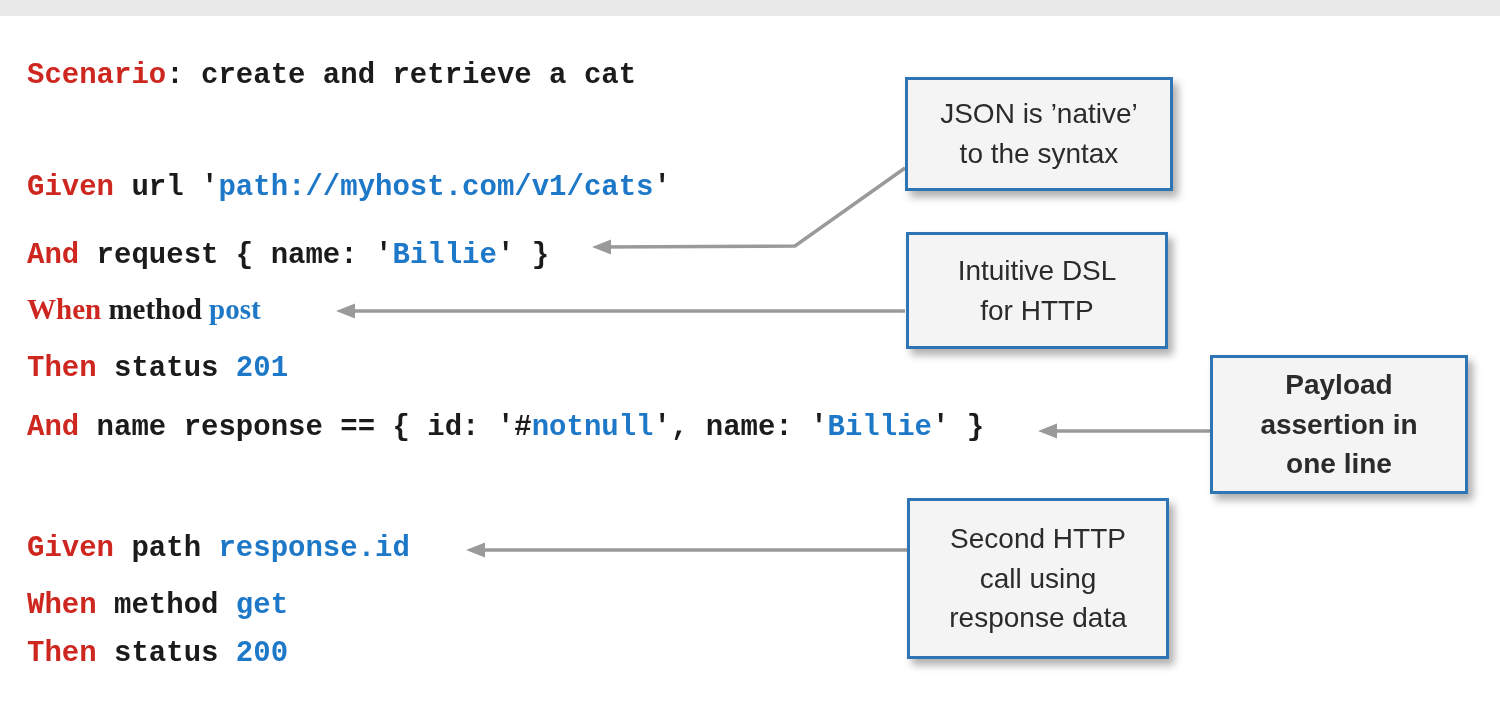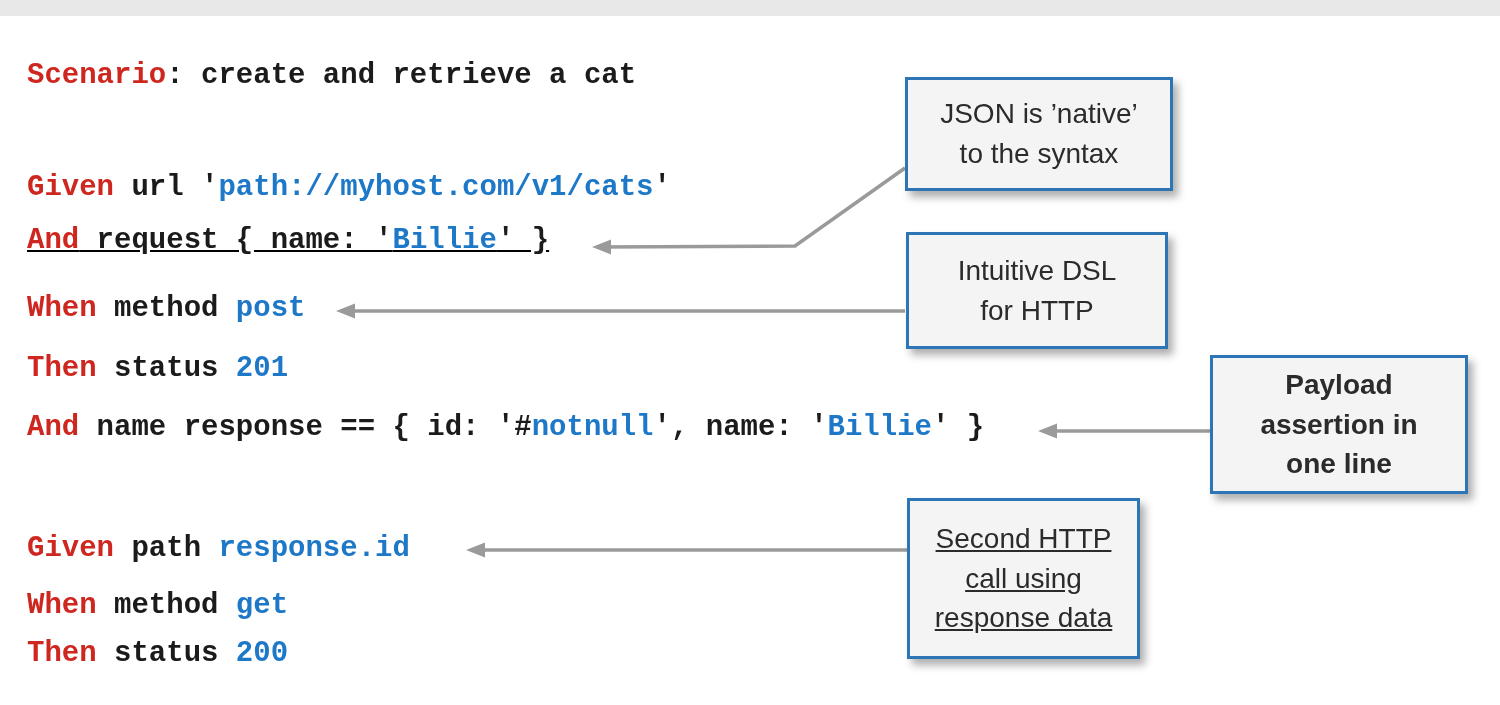--- a/index.html
+++ b/index.html
@@ -49,32 +49,32 @@
     font-size:28px;
     line-height:1.42;
     display:flex;align-items:center;justify-content:center;
     text-align:center;
     white-space:pre-line;
     box-shadow:5px 6px 8px rgba(0,0,0,0.32);
   }
   #callout-0{left:905px;top:61px;width:268px;height:114px;}
   #callout-1{left:906px;top:216px;width:262px;height:117px;}
   #callout-2{left:1210px;top:339px;width:258px;height:139px;font-weight:bold;}
-  #callout-3{left:907px;top:482px;width:233px;height:161px;text-decoration:underline;}
+  #callout-3{left:907px;top:482px;width:262px;height:161px;}
 </style>
 </head>
 <body>
 
 <div class="stage">
 
   <div id="code-block">
       <div class="code-line" style="top: 42px;"><span class="seg-keyword">Scenario</span><span class="seg-plain">: create and retrieve a cat</span></div>
       <div class="code-line" style="top: 154px;"><span class="seg-keyword">Given</span><span class="seg-plain"> url '</span><span class="seg-literal">path://myhost.com/v1/cats</span><span class="seg-plain">'</span></div>
-      <div class="code-line" style="top: 207px; text-decoration: underline;"><span class="seg-keyword">And</span><span class="seg-plain"> request { name: '</span><span class="seg-literal">Billie</span><span class="seg-plain">' }</span></div>
-      <div class="code-line" style="top: 275px;"><span class="seg-keyword">When</span><span class="seg-plain"> method </span><span class="seg-literal">post</span></div>
+      <div class="code-line" style="top: 222px;"><span class="seg-keyword">And</span><span class="seg-plain"> request { name: '</span><span class="seg-literal">Billie</span><span class="seg-plain">' }</span></div>
+      <div class="code-line" style="top: 275px; font-family: Liberation Serif, serif;"><span class="seg-keyword">When</span><span class="seg-plain"> method </span><span class="seg-literal">post</span></div>
       <div class="code-line" style="top: 335px;"><span class="seg-keyword">Then</span><span class="seg-plain"> status </span><span class="seg-literal">201</span></div>
       <div class="code-line" style="top: 394px;"><span class="seg-keyword">And</span><span class="seg-plain"> name response == { id: '#</span><span class="seg-literal">notnull</span><span class="seg-plain">', name: '</span><span class="seg-literal">Billie</span><span class="seg-plain">' }</span></div>
       <div class="code-line" style="top: 515px;"><span class="seg-keyword">Given</span><span class="seg-plain"> path </span><span class="seg-literal">response.id</span></div>
       <div class="code-line" style="top: 572px;"><span class="seg-keyword">When</span><span class="seg-plain"> method </span><span class="seg-literal">get</span></div>
       <div class="code-line" style="top: 620px;"><span class="seg-keyword">Then</span><span class="seg-plain"> status </span><span class="seg-literal">200</span></div>
     </div>
 
   <svg id="connectors" viewBox="0 0 1500 705" xmlns="http://www.w3.org/2000/svg">
     <g style="stroke:var(--arrow-gray)" stroke-width="3.5" fill="none">
       <path d="M905,152 L795,230 L600,231"></path>

